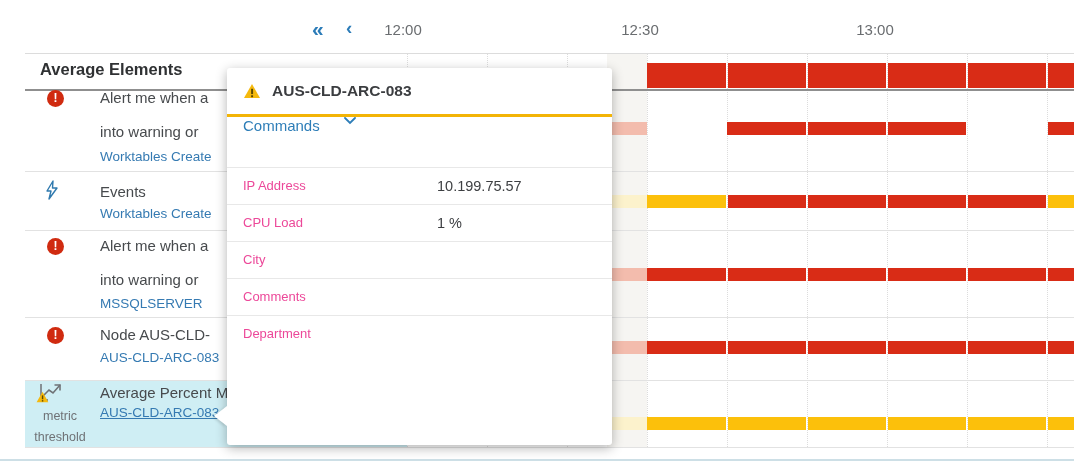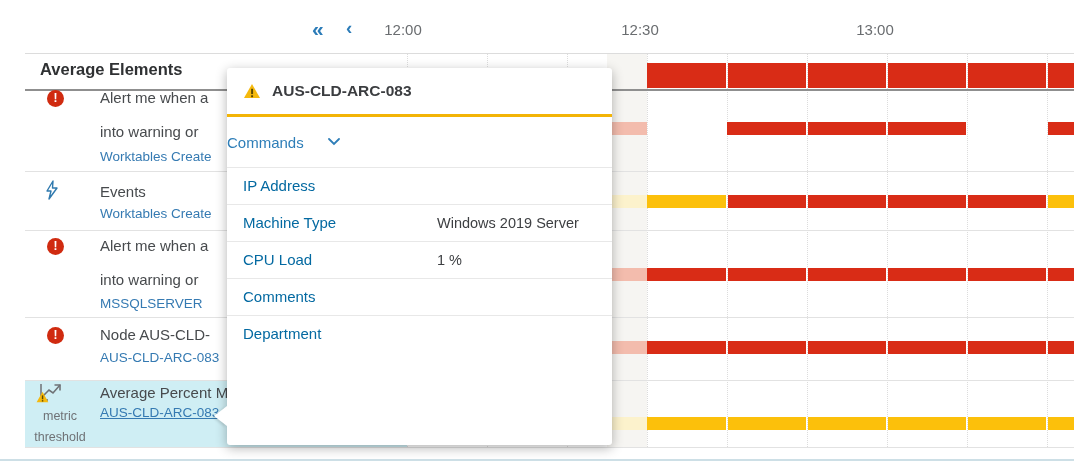--- a/index.html
+++ b/index.html
@@ -34,24 +34,24 @@
 
   
   .popup{position:absolute;left:227px;top:68px;width:385px;height:377px;background:#fff;
     border-radius:3px;box-shadow:0 3px 12px rgba(0,0,0,.30);z-index:10;}
   .popup-callout{position:absolute;left:-13px;top:338px;width:0;height:0;
     border-top:10px solid transparent;border-bottom:10px solid transparent;border-right:13px solid #ffffff;
     filter:drop-shadow(-2px 1px 1px rgba(0,0,0,.12));}
   .popup-header{display:flex;align-items:center;gap:11px;height:46px;padding-left:16px;}
   .popup-title{font-size:15.5px;font-weight:bold;color:#3b3d40;}
   .amber-rule{height:3px;background:#f3b406;}
-  .commands-row{display:flex;align-items:center;gap:24px;height:50px;cursor:pointer;}
+  .commands-row{display:flex;align-items:flex-start;gap:24px;height:50px;padding-left:16px;cursor:pointer;}
   .commands-label{font-size:15px;color:#2e7eb8;}
   .field-row{position:relative;height:36px;border-top:1px solid #e8e8e8;}
-  .field-label{position:absolute;left:16px;top:0;line-height:36px;font-size:15px;color:#0369a1;}
+  .field-label{position:absolute;left:16px;top:0;line-height:36px;font-size:13px;color:#ec4899;}
   .field-value{position:absolute;left:210px;top:0;line-height:36px;font-size:14.5px;color:#3d3f42;}
   .field-value.warn{display:flex;align-items:center;gap:5px;font-weight:bold;color:#3a3a3a;}
 </style>
 </head>
 <body>
 
 <div id="app">
 
   <span class="nav-icon nav-fast">«</span>
   <span class="nav-icon nav-single">‹</span>
@@ -181,30 +181,31 @@
     </div>
     <div class="amber-rule"></div>
     <div class="commands-row">
       <span class="commands-label">Commands</span>
       <svg width="12" height="8" viewBox="0 0 12 8">
         <path d="M1 1 L6 6 L11 1" fill="none" stroke="#2e7eb8" stroke-width="1.8" stroke-linecap="round"></path>
       </svg>
     </div>
     <div class="field-row">
       <span class="field-label">IP Address</span>
-    </div>
-    <div class="field-row">
-      <span class="field-label">Machine Type</span>
-      <span class="field-value">Windows 2019 Server</span>
+      <span class="field-value">10.199.75.57</span>
     </div>
     <div class="field-row">
       <span class="field-label">CPU Load</span>
       <span class="field-value">1 %</span>
     </div>
     <div class="field-row">
+      <span class="field-label">City</span>
+      <span class="field-value"></span>
+    </div>
+    <div class="field-row">
       <span class="field-label">Comments</span>
       <span class="field-value"></span>
     </div>
     <div class="field-row">
       <span class="field-label">Department</span>
       <span class="field-value"></span>
     </div>
   </div>
 
 </div>

